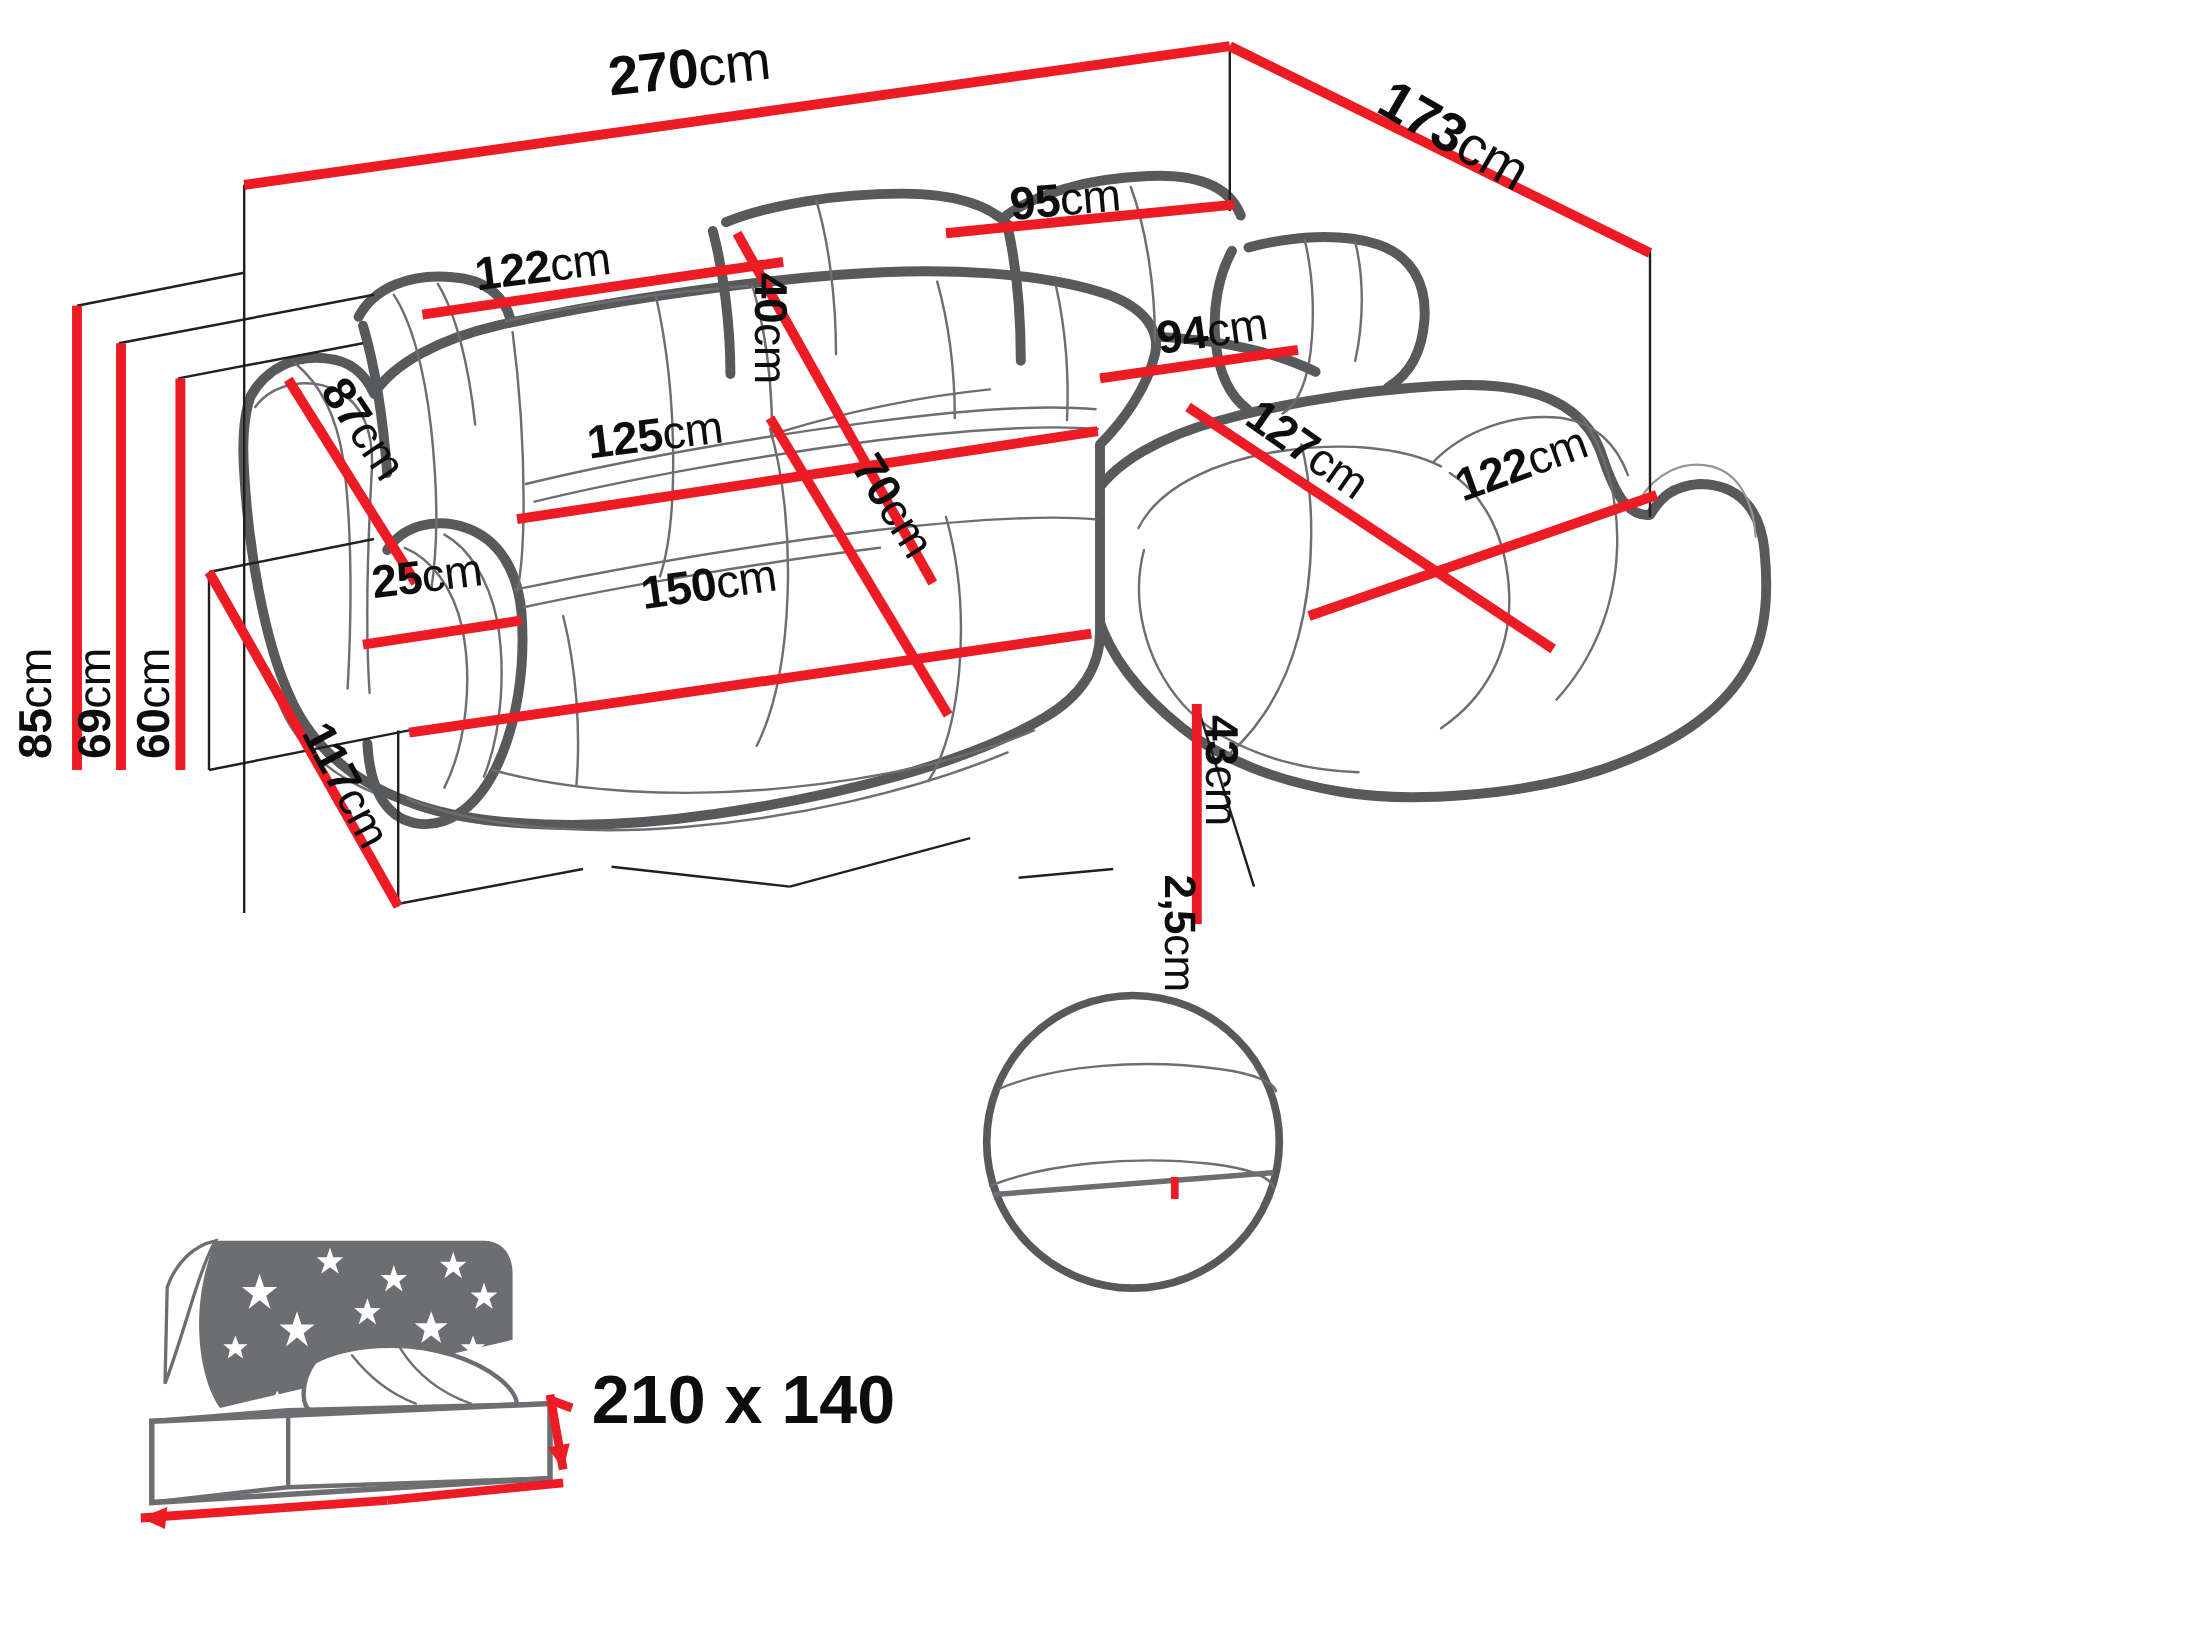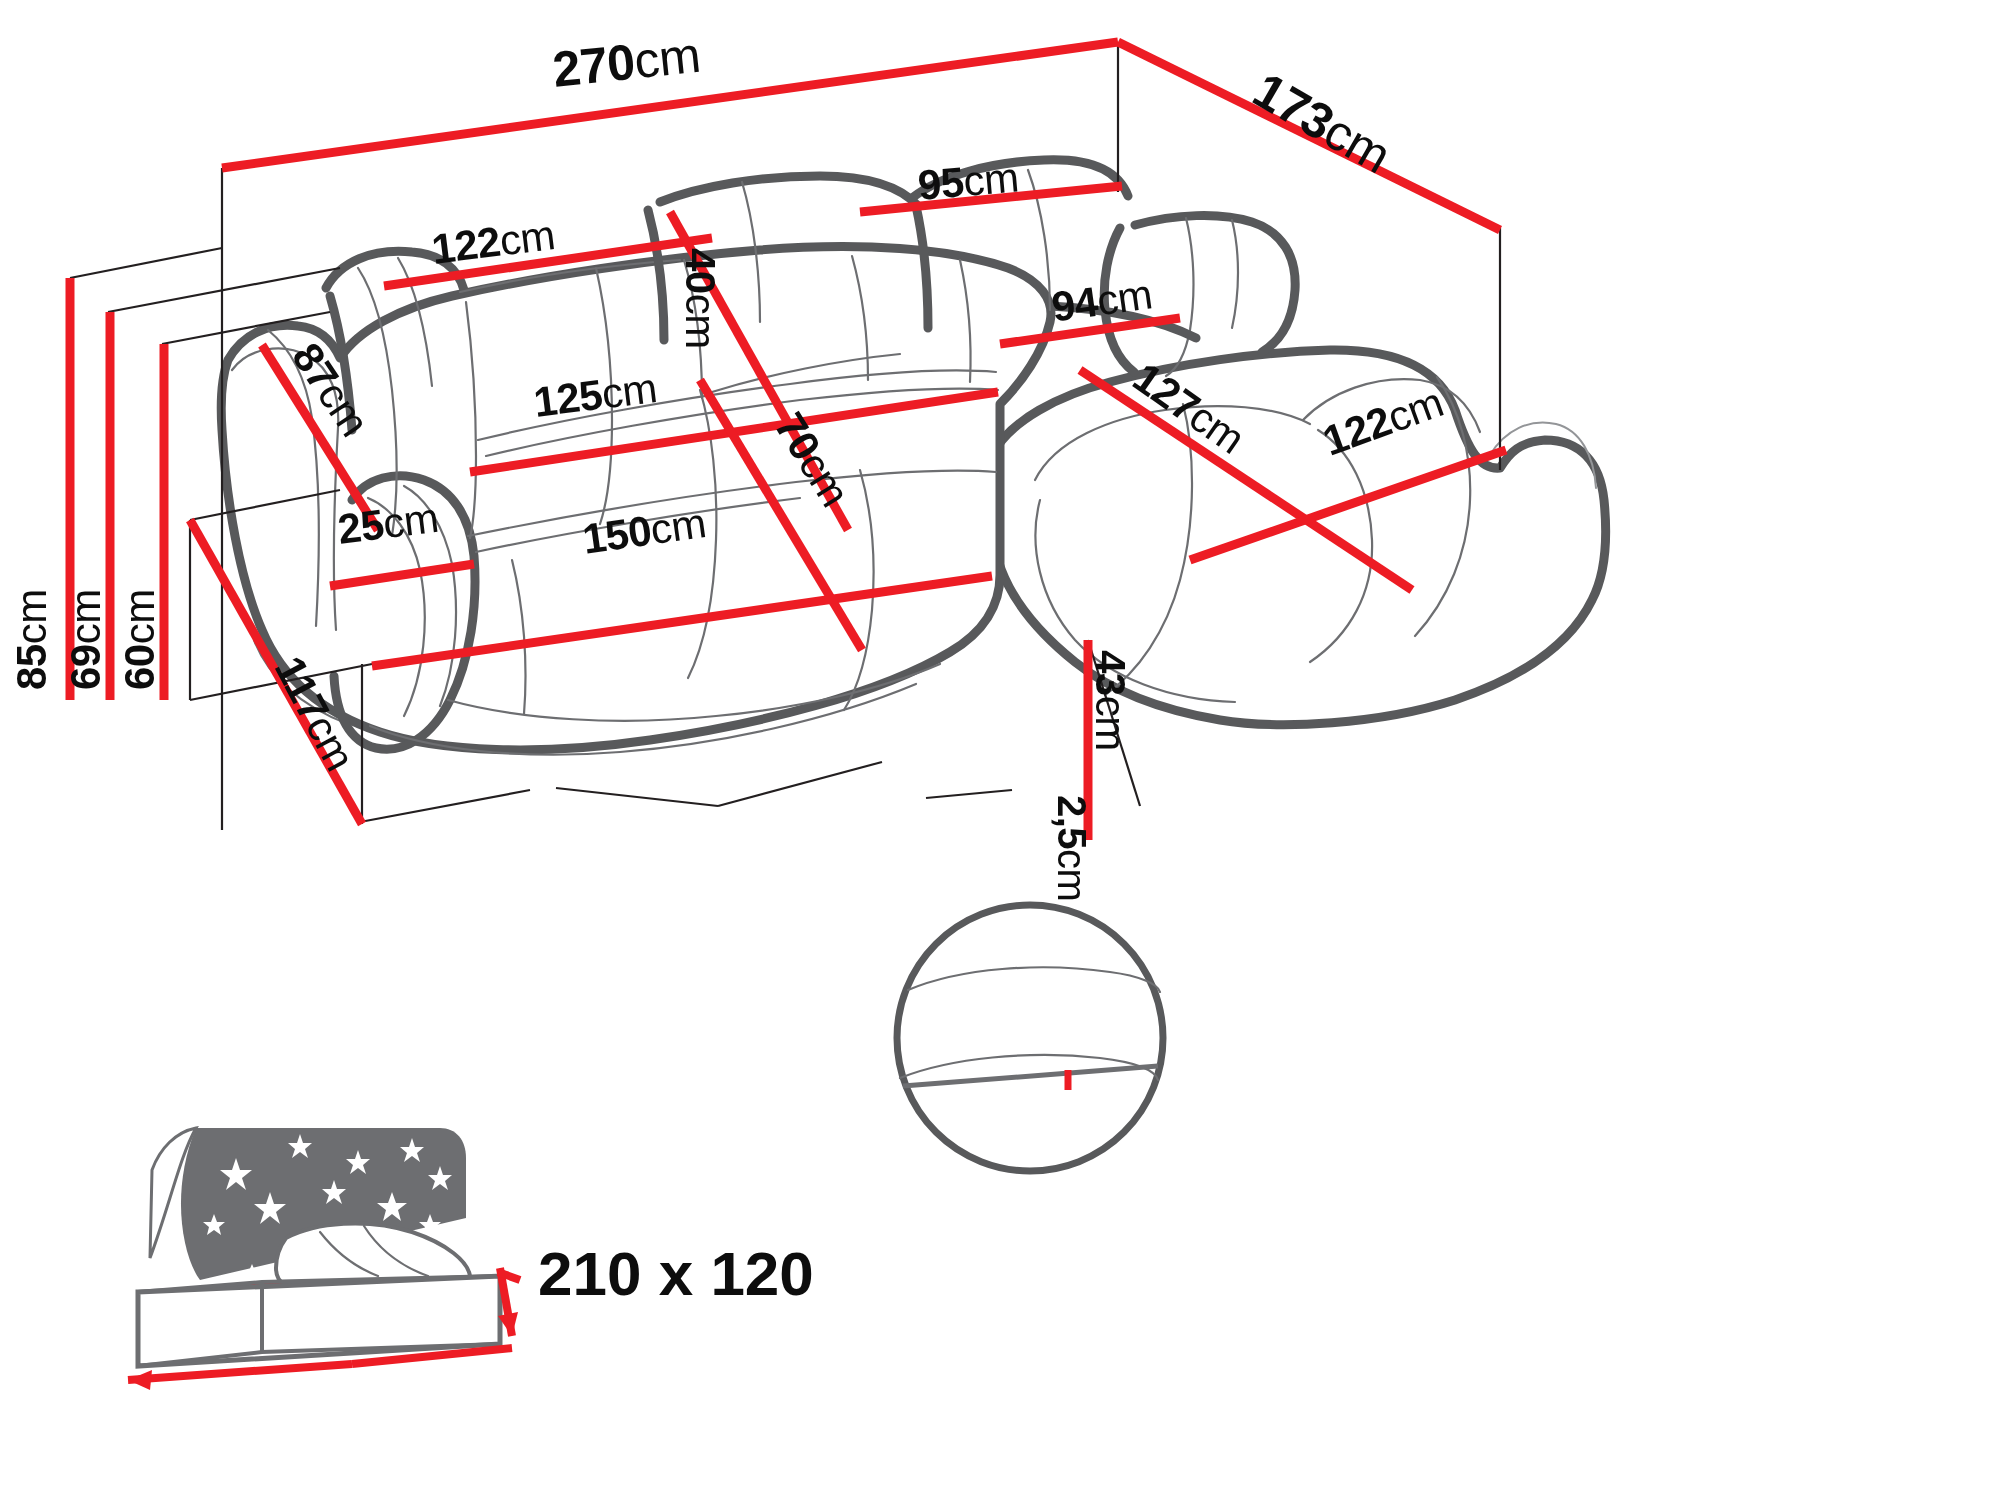--- a/index.html
+++ b/index.html
@@ -365,15 +365,15 @@
   </div>
 
   <div class="dim-label" style="left:286px; top:660px; transform:translate(0,-50%) rotate(62deg); font-size:42px;">
     <span class="num">117</span><span class="unit">cm</span>
   </div>
 
   <div class="dim-label" style="left:1072px; top:795px; transform:translate(0,-50%) rotate(90deg); font-size:40px;">
     <span class="num">2,5</span><span class="unit">cm</span>
   </div>
 
-  <div class="pack-label" style="left:538px; top:1238px; font-size:62px;">210 x 120</div>
+  <div class="pack-label" style="left:538px; top:1238px; font-size:62px;">210 x 140</div>
 
 </div>
 
 </body></html>

